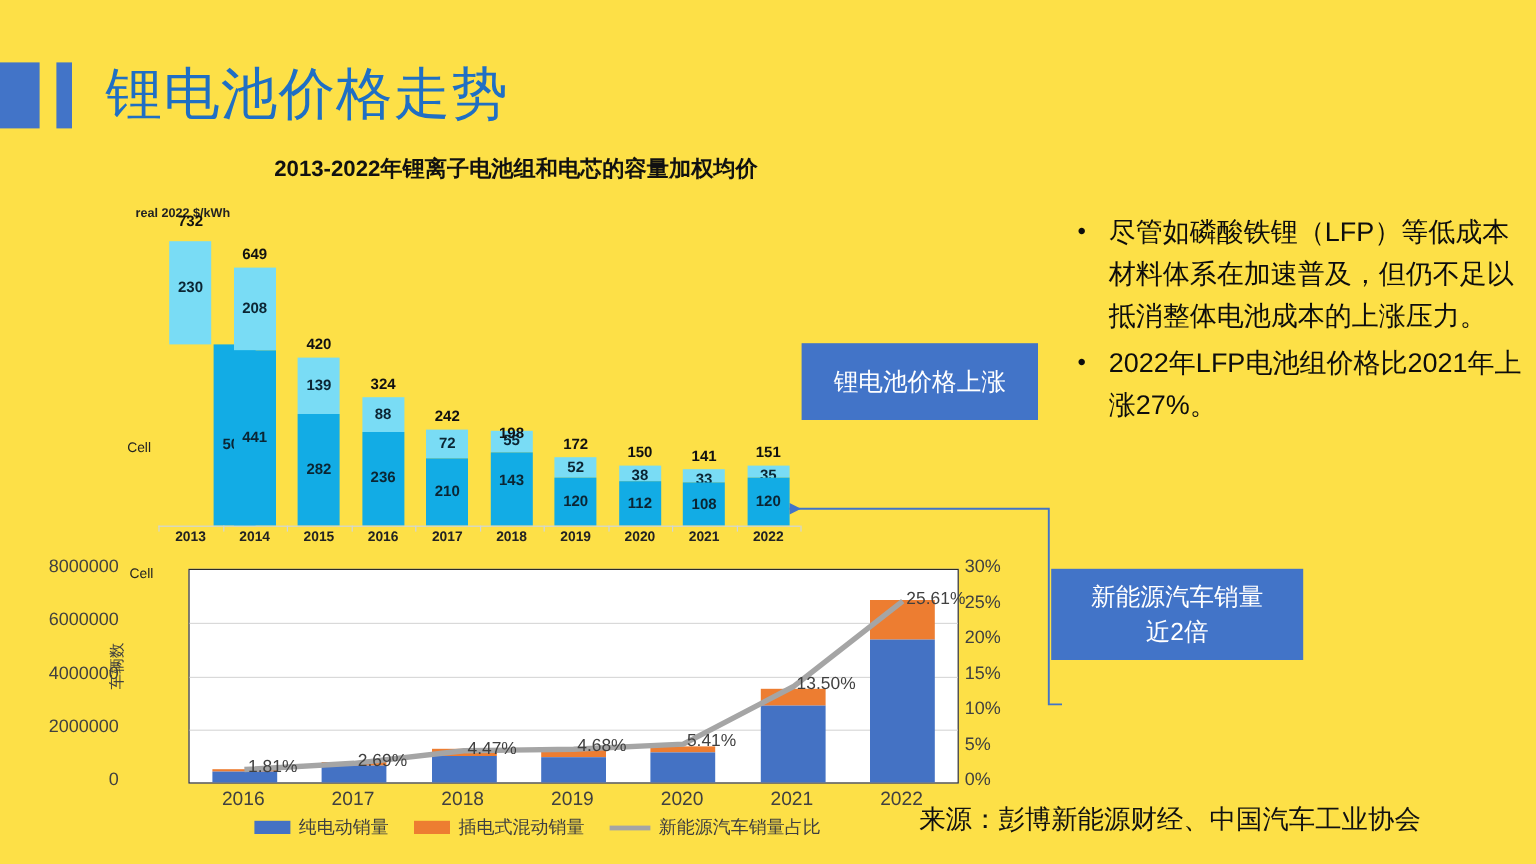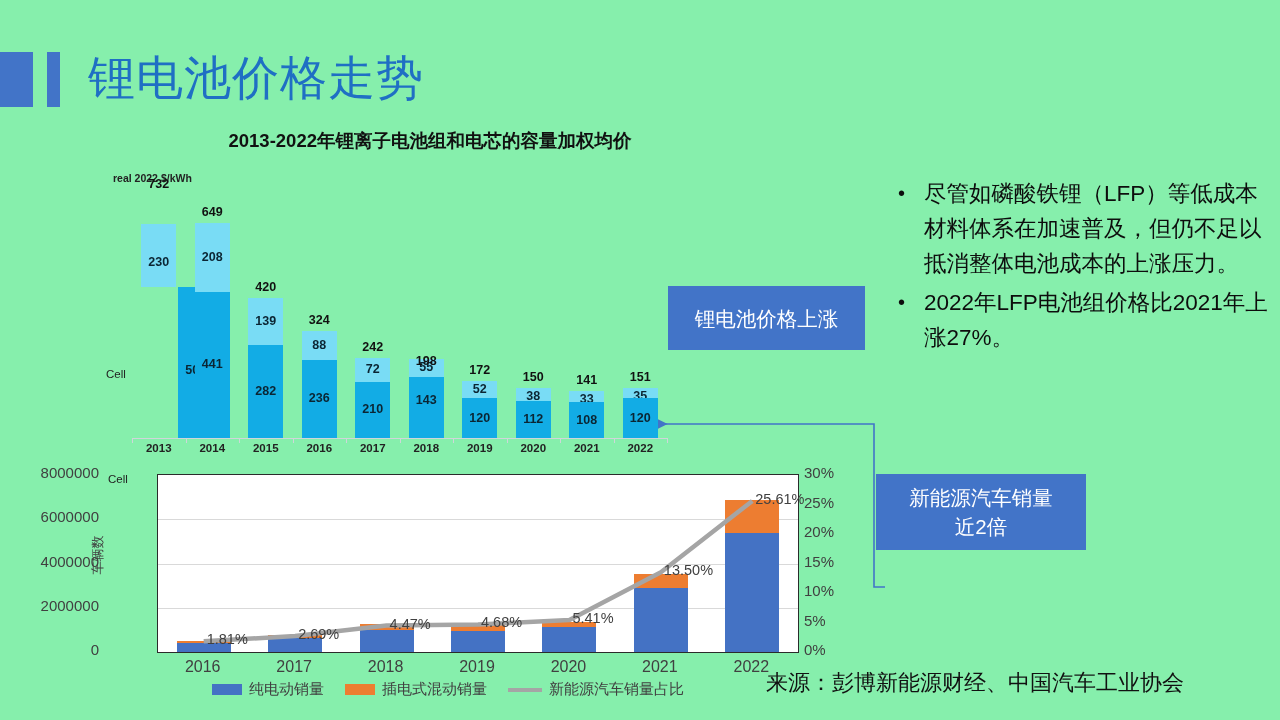--- a/index.html
+++ b/index.html
@@ -1,20 +1,20 @@
 <!DOCTYPE html>
 <html><head>
 <meta charset="utf-8">
 <style>
   html,body{margin:0;padding:0;}
   body{
     width:1280px;height:720px;background:#ffffff;overflow:hidden;position:relative;
     font-family:"Liberation Sans","DejaVu Sans",sans-serif;
   }
-  .slide{position:absolute;inset:0;background:#86efac;}
+  .slide{position:absolute;inset:0;background:#fde047;}
 
   
   .accent-wide{position:absolute;left:-10px;top:52px;width:43px;height:55px;background:#4274C8;}
   .accent-narrow{position:absolute;left:47px;top:52px;width:13px;height:55px;background:#4274C8;}
   .slide-title{
     position:absolute;left:88px;top:48px;
     font-size:47px;line-height:60px;color:#1F6FC4;font-weight:400;
     letter-spacing:1px;white-space:nowrap;
   }
 
@@ -102,21 +102,21 @@
 
   <div class="chart1">
     <div class="chart1-title">2013-2022年锂离子电池组和电芯的容量加权均价</div>
     <div class="chart1-unit">real 2022 $/kWh</div>
 
     <div class="c1-sidelabel" style="left:6px;top:240px;">Cell</div>
     <div class="c1-sidelabel" style="left:8px;top:345px;">Cell</div>
 
     <div class="c1-plot" id="c1-plot">
         <div class="bar-col" style="left: 9.25px;">
-          <div class="seg pack" style="height: 63px;">
+          <div class="seg pack" style="height: 86px;">
             <span class="seg-val" style="top: 30.6316px;">230</span>
           </div>
           <div class="seg cell" style="height: 151px; margin-left: 37px;">
             <span class="seg-val" style="top: 75.7263px;">502</span>
           </div>
         </div>
         <div class="bar-total" style="left: 1.25px; bottom: 246.716px; position: absolute;">732</div>
         <div class="bar-col" style="left: 62.75px;">
           <div class="seg pack" style="height: 68.9684px;">
             <span class="seg-val" style="top: 26.9842px;">208</span>

